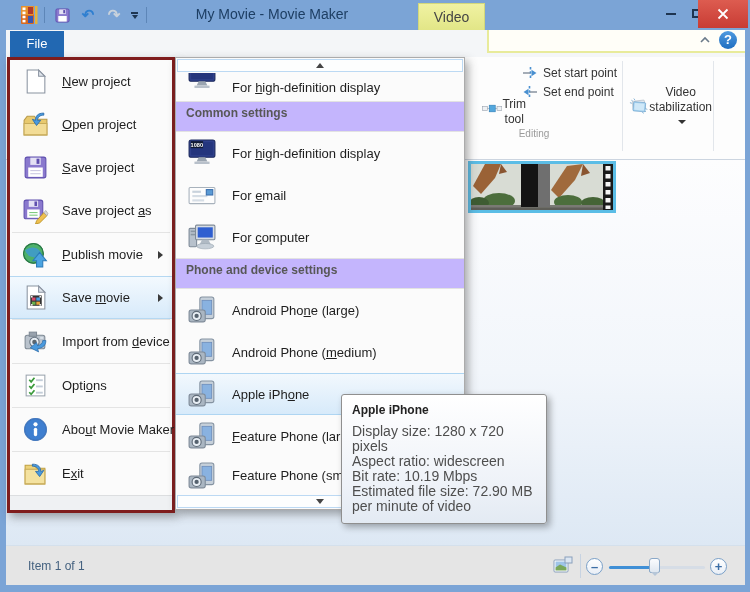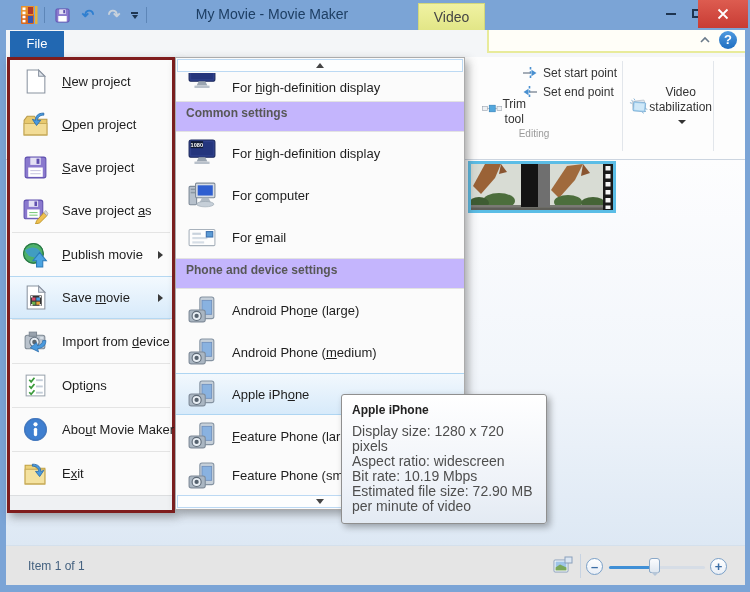--- a/index.html
+++ b/index.html
@@ -457,45 +457,45 @@
           <path d="M10 17 H16 L18 21 H8 Z" fill="#9aa4b0"></path>
           <rect x="6" y="21" width="14" height="2.2" fill="#b8c0ca"></rect>
         </svg>
       </span>
       <span class="si-label">For <u>h</u>igh-definition display</span>
     </div>
 
     <div class="sitem">
       <span class="si-icon">
         <svg viewBox="0 0 26 26" width="28" height="28">
+          <rect x="1" y="6" width="24" height="15" rx="1" fill="#fdfdfd" stroke="#a8b2bc"></rect>
+          <rect x="4" y="9" width="8" height="2" fill="#c8d2dc"></rect>
+          <rect x="4" y="13" width="14" height="2" fill="#d5dde5"></rect>
+          <rect x="4" y="17" width="11" height="2" fill="#d5dde5"></rect>
+          <rect x="17" y="8" width="6" height="5" fill="#5b9bd5" stroke="#3a6fae"></rect>
+        </svg>
+      </span>
+      <span class="si-label">For <u>e</u>mail</span>
+    </div>
+
+    <div class="sitem">
+      <span class="si-icon">
+        <svg viewBox="0 0 26 26" width="28" height="28">
           <rect x="1" y="5" width="7" height="17" rx="1" fill="#b7c1cc" stroke="#7e8a98"></rect>
           <rect x="2.5" y="7" width="4" height="1.5" fill="#8a96a2"></rect>
           <rect x="2.5" y="10" width="4" height="1.5" fill="#8a96a2"></rect>
           <rect x="7" y="2" width="18" height="13.5" rx="1" fill="#d7dde4" stroke="#7e8a98"></rect>
           <rect x="9" y="4" width="14" height="9.5" fill="#2f5fd0"></rect>
           <path d="M13 15.5 H19 L21 19.5 H11 Z" fill="#b0bac4"></path>
           <ellipse cx="16" cy="21.5" rx="8" ry="2.5" fill="#c6cfd8" stroke="#9aa6b2" stroke-width="0.6"></ellipse>
         </svg>
       </span>
       <span class="si-label">For <u>c</u>omputer</span>
     </div>
 
-    <div class="sitem">
-      <span class="si-icon">
-        <svg viewBox="0 0 26 26" width="28" height="28">
-          <rect x="1" y="6" width="24" height="15" rx="1" fill="#fdfdfd" stroke="#a8b2bc"></rect>
-          <rect x="4" y="9" width="8" height="2" fill="#c8d2dc"></rect>
-          <rect x="4" y="13" width="14" height="2" fill="#d5dde5"></rect>
-          <rect x="4" y="17" width="11" height="2" fill="#d5dde5"></rect>
-          <rect x="17" y="8" width="6" height="5" fill="#5b9bd5" stroke="#3a6fae"></rect>
-        </svg>
-      </span>
-      <span class="si-label">For <u>e</u>mail</span>
-    </div>
-
     <div class="shead">Phone and device settings</div>
 
     <div class="sitem">
       <span class="si-icon">
         <svg viewBox="0 0 26 26" width="28" height="28">
           <rect x="11" y="1" width="13" height="20" rx="2" fill="#c6d0da" stroke="#8593a2"></rect>
           <rect x="13" y="4" width="9" height="13" fill="#89b2e0" stroke="#6a8ab8" stroke-width="0.7"></rect>
           <rect x="1" y="13" width="15" height="11" rx="2" fill="#aab6c2" stroke="#7e8a98"></rect>
           <circle cx="8" cy="18.5" r="4.2" fill="#e8eef4" stroke="#5f6b78"></circle>
           <circle cx="8" cy="18.5" r="2" fill="#56626e"></circle>

